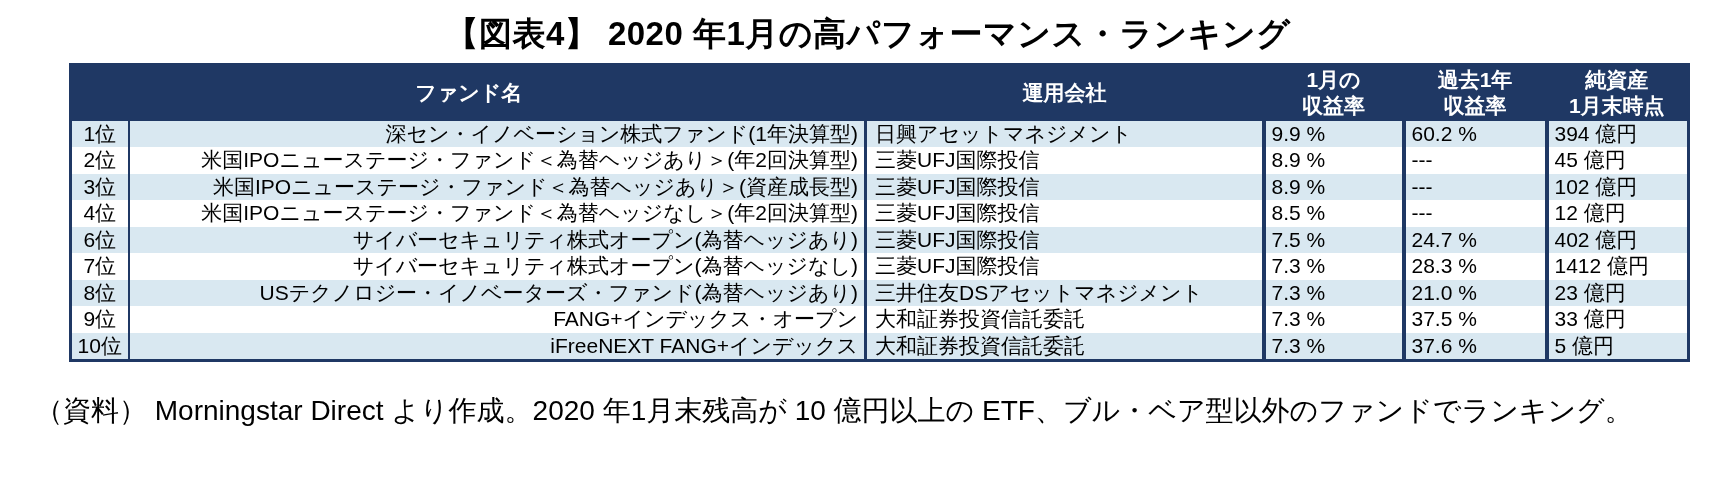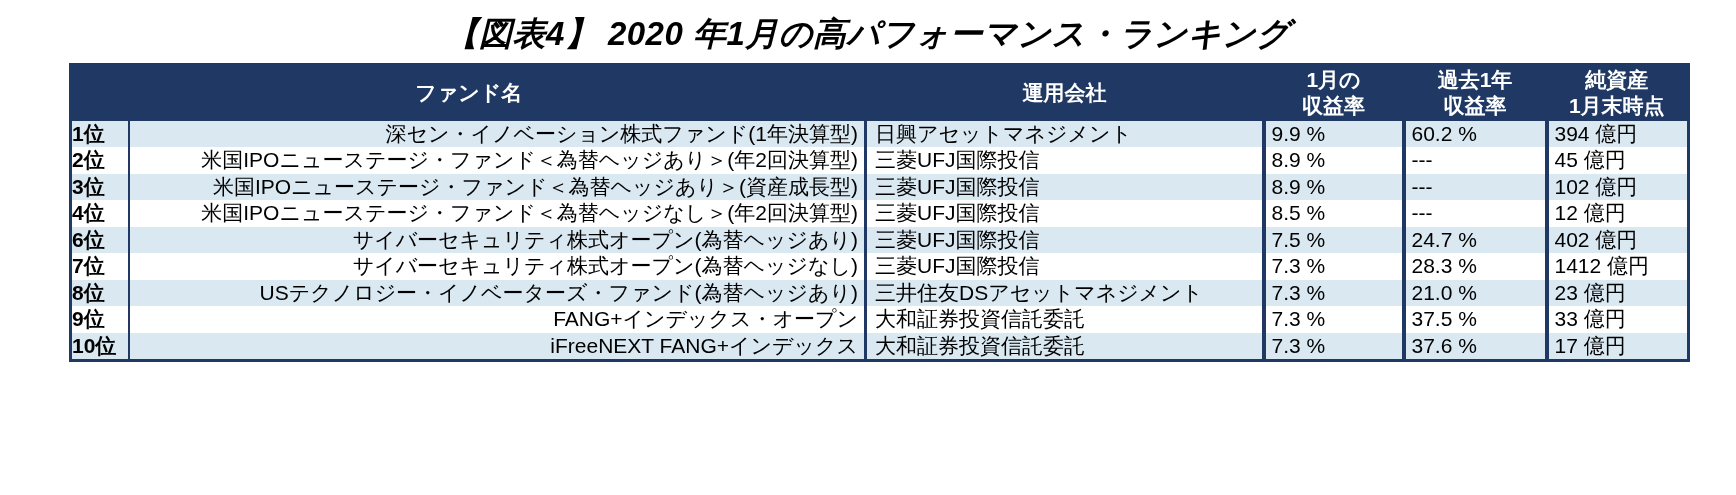--- a/index.html
+++ b/index.html
@@ -17,21 +17,20 @@
     width: 1736px;
     height: 495px;
   }
   .title {
     margin: 14px 0 0 0;
     text-align: center;
     font-size: 33px;
     font-weight: bold;
     letter-spacing: 0.5px;
     line-height: 1.2;
-    font-style: italic;
   }
   table.rank-table {
     border-collapse: collapse;
     table-layout: fixed;
     width: 1618px;
     margin: 9px 0 0 69px;
     border: 3px solid #1F3864;
   }
   thead th {
     background: #1F3864;
@@ -49,21 +48,21 @@
     height: 26.5px;
     font-size: 21px;
     line-height: 26.5px;
     padding: 0 6px;
     vertical-align: middle;
     overflow: hidden;
     white-space: nowrap;
   }
   tbody tr:nth-child(odd)  { background: #D9E8F1; }
   tbody tr:nth-child(even) { background: #ffffff; }
-  .c-rank    { text-align: left; padding: 0; font-weight: bold; }
+  .c-rank    { text-align: center; padding: 0; }
   .c-fund    { border-left: 2px solid #1F3864; text-align: right; padding-left: 2px; }
   .c-company { border-left: 3px solid #1F3864; text-align: left; padding-left: 8px; }
   .c-num     { padding-right: 10px; }
   .c-jan, .c-year, .c-assets { border-left: 4px solid #1F3864; }
   .footnote {
     margin: 32px 0 0 35px;
     font-size: 28px;
     line-height: 1.2;
   }
 </style>
@@ -159,19 +158,20 @@
           <td class="c-num c-jan">7.3 %</td>
           <td class="c-num c-year">37.5 %</td>
           <td class="c-num c-assets">33 億円</td>
         </tr>
         <tr>
           <td class="c-rank">10位</td>
           <td class="c-fund">iFreeNEXT FANG+インデックス</td>
           <td class="c-company">大和証券投資信託委託</td>
           <td class="c-num c-jan">7.3 %</td>
           <td class="c-num c-year">37.6 %</td>
-          <td class="c-num c-assets">17 億円</td>
+          <td class="c-num c-assets">5 億円</td>
         </tr>
       </tbody>
   </table>
 
+  <p class="footnote">（資料） Morningstar Direct より作成。2020 年1月末残高が 10 億円以上の ETF、ブル・ベア型以外のファンドでランキング。</p>
 
 </div>
 
 </body></html>

